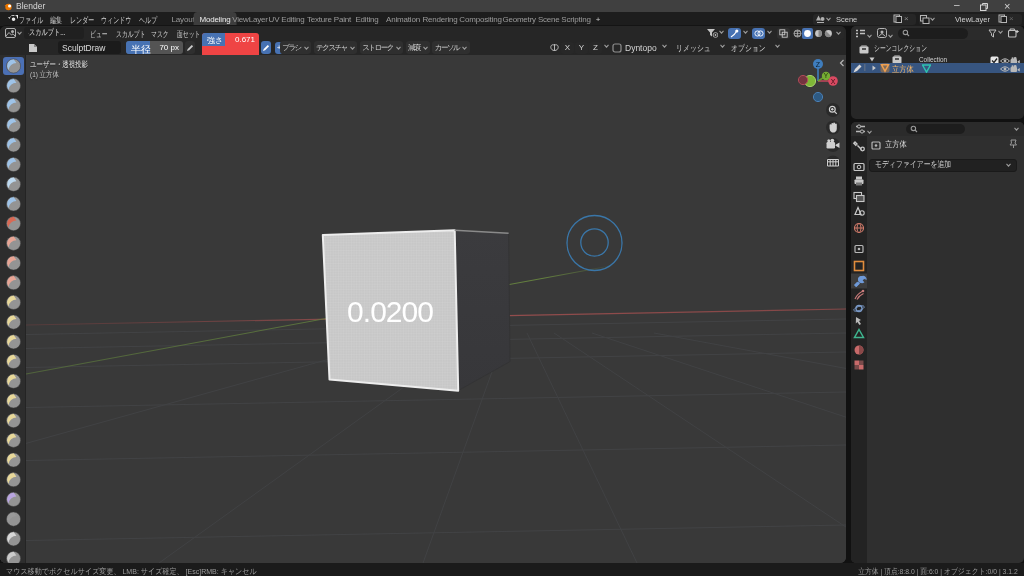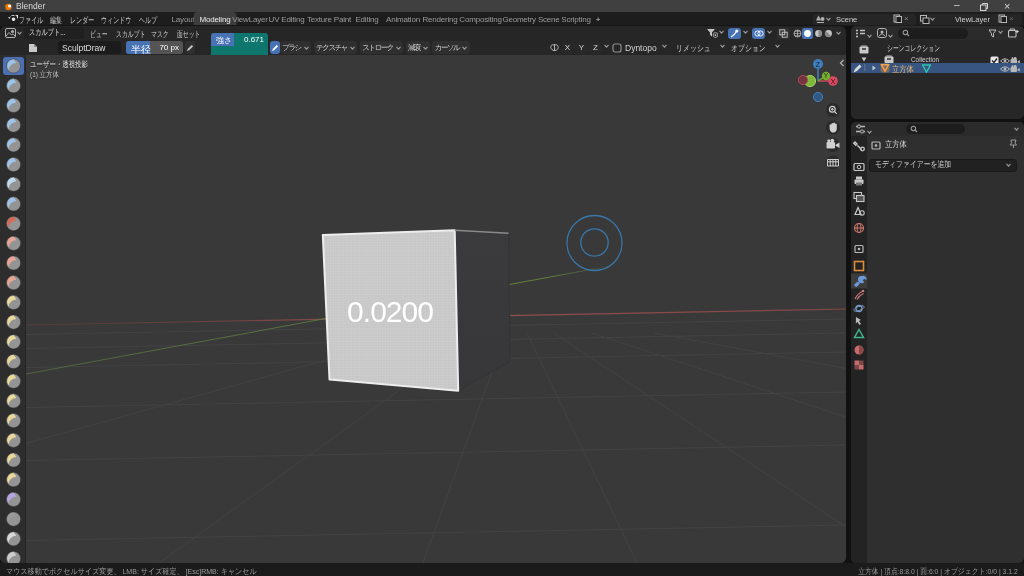--- a/index.html
+++ b/index.html
@@ -195,21 +195,21 @@
     <div class="r" style="margin-left:5px;width:57px;height:13px;background:#545454;border-radius:3px;overflow:hidden;position:relative">
       <div class="abs" style="left:0;top:0;width:24px;height:13px;background:#4772b3"></div>
       <span class="abs" style="left:5px;top:2px;font-size:10px;color:#fff">半径</span>
       <span class="abs" style="right:4px;top:2px;font-size:8px;color:#fff">70 px</span>
     </div>
     <div class="btn" style="width:10px;height:13px;margin-left:2px">
         <svg width="8" height="8" viewBox="0 0 9 9">
           <path d="M1 8 L2 5.5 L6.5 1 L8 2.5 L3.5 7 Z" fill="#ccc"></path>
         </svg>
       </div>
-    <div class="r" style="margin-left:16px;width:57px;height:30px;background:#0f766e;border-radius:3px;overflow:hidden;position:relative">
+    <div class="r" style="margin-left:7px;width:57px;height:30px;background:#ef4444;border-radius:3px;overflow:hidden;position:relative">
       <div class="abs" style="left:0;top:0;width:23px;height:13px;background:#4772b3"></div>
       <span class="abs" style="left:5px;top:2px;font-size:8px;color:#fff">強さ</span>
       <span class="abs" style="right:4px;top:2px;font-size:8px;color:#fff">0.671</span>
     </div>
     <div class="btn" style="width:10px;height:13px;margin-left:2px;background:#4772b3">
         <svg width="8" height="8" viewBox="0 0 9 9">
           <path d="M1 8 L2 5.5 L6.5 1 L8 2.5 L3.5 7 Z" fill="#fff"></path>
         </svg>
       </div>
     <div class="btn" style="width:8px;height:12px;margin-left:4px;background:#4772b3;color:#fff;font-size:8px">+</div>
@@ -471,29 +471,29 @@
         <svg width="5" height="4" viewBox="0 0 5 4">
           <path d="M0.5 0.8 L2.5 3.2 L4.5 0.8" stroke="#9a9a9a" stroke-width="1.1" fill="none"></path>
         </svg>
       </span>
     <svg class="abs" style="left:157px;top:2px" width="11" height="10" viewBox="0 0 11 10">
         <rect x="0.5" y="2.5" width="7.5" height="6.5" rx="1" fill="none" stroke="#c0c0c0" stroke-width="1.1"></rect>
         <path d="M1.5 2.5 L2.5 1 h3.5 L7 2.5" fill="none" stroke="#c0c0c0" stroke-width="1.1"></path>
         <path d="M7.5 3.5 h3.2 M9.1 1.9 v3.2" stroke="#d0d0d0" stroke-width="1.1"></path>
       </svg>
   </div>
-  <div class="abs r" style="left:8px;top:17px;gap:18px">
+  <div class="abs r" style="left:8px;top:17px;gap:5px">
     <svg width="10" height="9" viewBox="0 0 10 9">
         <rect x="0.5" y="1.5" width="9" height="7" rx="1" fill="#c9c9c9"></rect>
         <path d="M1.5 1.5 L2.5 0.5 h5 L8.5 1.5" fill="#c9c9c9"></path>
         <rect x="3" y="3" width="4" height="2" fill="#555"></rect>
       </svg>
     <span class="jp" style="transform:scaleX(.68)">シーンコレクション</span>
   </div>
-  <div class="abs r" style="left:10px;top:28.5px;gap:17px">
+  <div class="abs r" style="left:18px;top:28.5px;gap:17px">
     <svg width="6" height="5" viewBox="0 0 6 5">
         <path d="M0.5 0.5 h5 L3 4.5 Z" fill="#c9c9c9"></path>
       </svg>
     <svg width="10" height="9" viewBox="0 0 10 9">
         <rect x="0.5" y="1.5" width="9" height="7" rx="1" fill="#c9c9c9"></rect>
         <path d="M1.5 1.5 L2.5 0.5 h5 L8.5 1.5" fill="#c9c9c9"></path>
         <rect x="3" y="3" width="4" height="2" fill="#555"></rect>
       </svg>
     <span style="font-size:7.5px;color:#d2d2d2;transform:scaleX(.85);transform-origin:0 50%;display:inline-block">Collection</span>
   </div>

